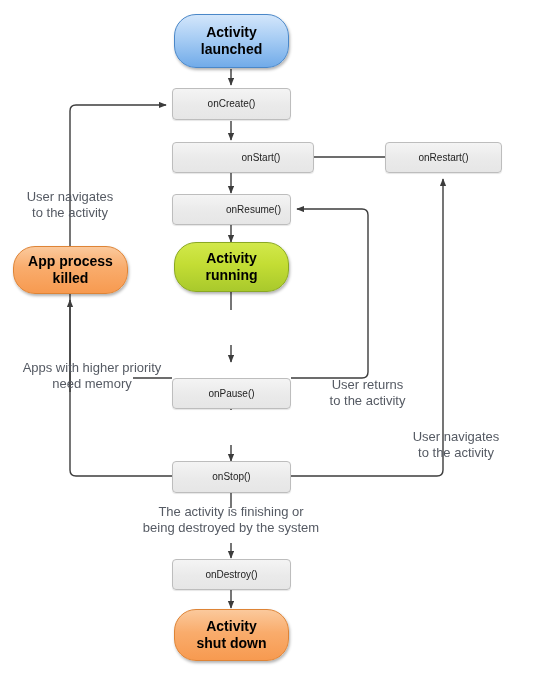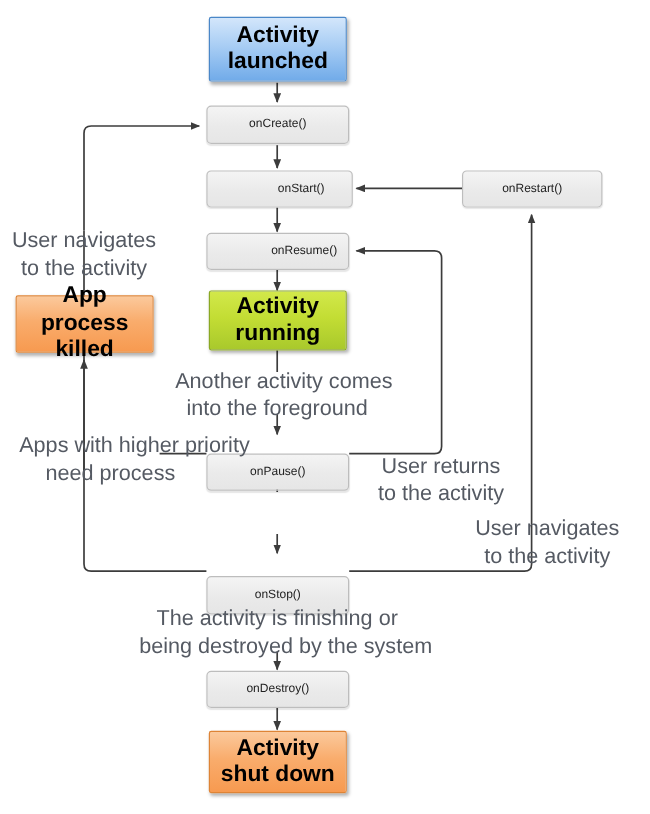--- a/index.html
+++ b/index.html
@@ -33,22 +33,22 @@
   .method {
     background: linear-gradient(to bottom, #f4f4f4 0%, #eaeaea 55%, #e6e6e6 100%);
     border: 1px solid #bdbdbd;
     border-radius: 4px;
     color: #222222;
     font-size: 10px;
     box-shadow: 0 1px 1px rgba(0,0,0,0.10);
   }
   
   .state {
-    border-radius: 2px;
-    font-size: 19px;
+    border-radius: 22px;
+    font-size: 14px;
     font-weight: bold;
     color: #000000;
     box-shadow: 1px 2px 3px rgba(0,0,0,0.30);
   }
   .state-blue {
     background: linear-gradient(to bottom, #d3e6fb 0%, #a8cdf4 45%, #71abe9 100%);
     border: 1px solid #4a87c8;
   }
   .state-green {
     background: linear-gradient(to bottom, #d2e84a 0%, #c3dd34 45%, #a9c92c 100%);
@@ -56,21 +56,21 @@
   }
   .state-orange {
     background: linear-gradient(to bottom, #fbc89a 0%, #f9ad6e 45%, #f59košt 100%);
     background: linear-gradient(to bottom, #fbc99c 0%, #f9ac6c 45%, #f79a50 100%);
     border: 1px solid #de8436;
   }
   
   .edge-label {
     position: absolute;
     color: #555a63;
-    font-size: 18px;
+    font-size: 13px;
     line-height: 1.25;
     text-align: center;
     white-space: nowrap;
   }
   svg.wires {
     position: absolute;
     left: 0; top: 0;
     width: 542px;
     height: 678px;
     pointer-events: none;
@@ -124,21 +124,21 @@
 
   <div class="node state state-blue" style="left:174px; top:14px; width:115px; height:54px;">
     <span>
       <span>Activity</span><br>
       <span>launched</span>
     </span>
   </div>
 
   <div class="node method" style="left:172px; top:88px; width:119px; height:32px;">onCreate()</div>
 
-  <div class="node method" style="left:172px; top:142px; width:122px; height:31px;padding-left:36px;">onStart()</div>
+  <div class="node method" style="left:172px; top:142px; width:142px; height:31px;padding-left:36px;">onStart()</div>
 
   <div class="node method" style="left:385px; top:142px; width:117px; height:31px;">onRestart()</div>
 
   <div class="node method" style="left:172px; top:194px; width:119px; height:31px;padding-left:44px;">onResume()</div>
 
   <div class="node state state-green" style="left:174px; top:242px; width:115px; height:50px;">
     <span>
       <span>Activity</span><br>
       <span>running</span>
     </span>
@@ -146,49 +146,45 @@
 
   <div class="node state state-orange" style="left:13px; top:246px; width:115px; height:48px;">
     <span>
       <span>App process</span><br>
       <span>killed</span>
     </span>
   </div>
 
   <div class="node method" style="left:172px; top:378px; width:119px; height:31px;">onPause()</div>
 
-  <div class="node method" style="left:172px; top:480px; width:119px; height:32px;">onStop()</div>
+  <div class="node method" style="left:172px; top:461px; width:119px; height:32px;">onStop()</div>
 
   <div class="node method" style="left:172px; top:559px; width:119px; height:31px;">onDestroy()</div>
 
   <div class="node state state-orange" style="left:174px; top:609px; width:115px; height:52px;">
     <span>
       <span>Activity</span><br>
       <span>shut down</span>
     </span>
   </div>
 
   <div class="edge-label" style="left:0px; top:189px; width:140px;">
     <span>User navigates</span><br>
     <span>to the activity</span>
   </div>
 
-  <div class="edge-label" style="left:146px; top:306px; width:170px;">
-    <span>Another activity comes</span><br>
-    <span>into the foreground</span>
-  </div>
 
   <div class="edge-label" style="left:310px; top:353px; width:115px;margin-top:24px;">
     <span>User returns</span><br>
     <span>to the activity</span>
   </div>
 
   <div class="edge-label" style="left:0px; top:360px; width:152px;padding-left:16px;">
     <span>Apps with higher priority</span><br>
-    <span>need process</span>
+    <span>need memory</span>
   </div>
 
 
   <div class="edge-label" style="left:386px; top:429px; width:140px;">
     <span>User navigates</span><br>
     <span>to the activity</span>
   </div>
 
   <div class="edge-label" style="left:116px; top:504px; width:230px;">
     <span>The activity is finishing or</span><br>

